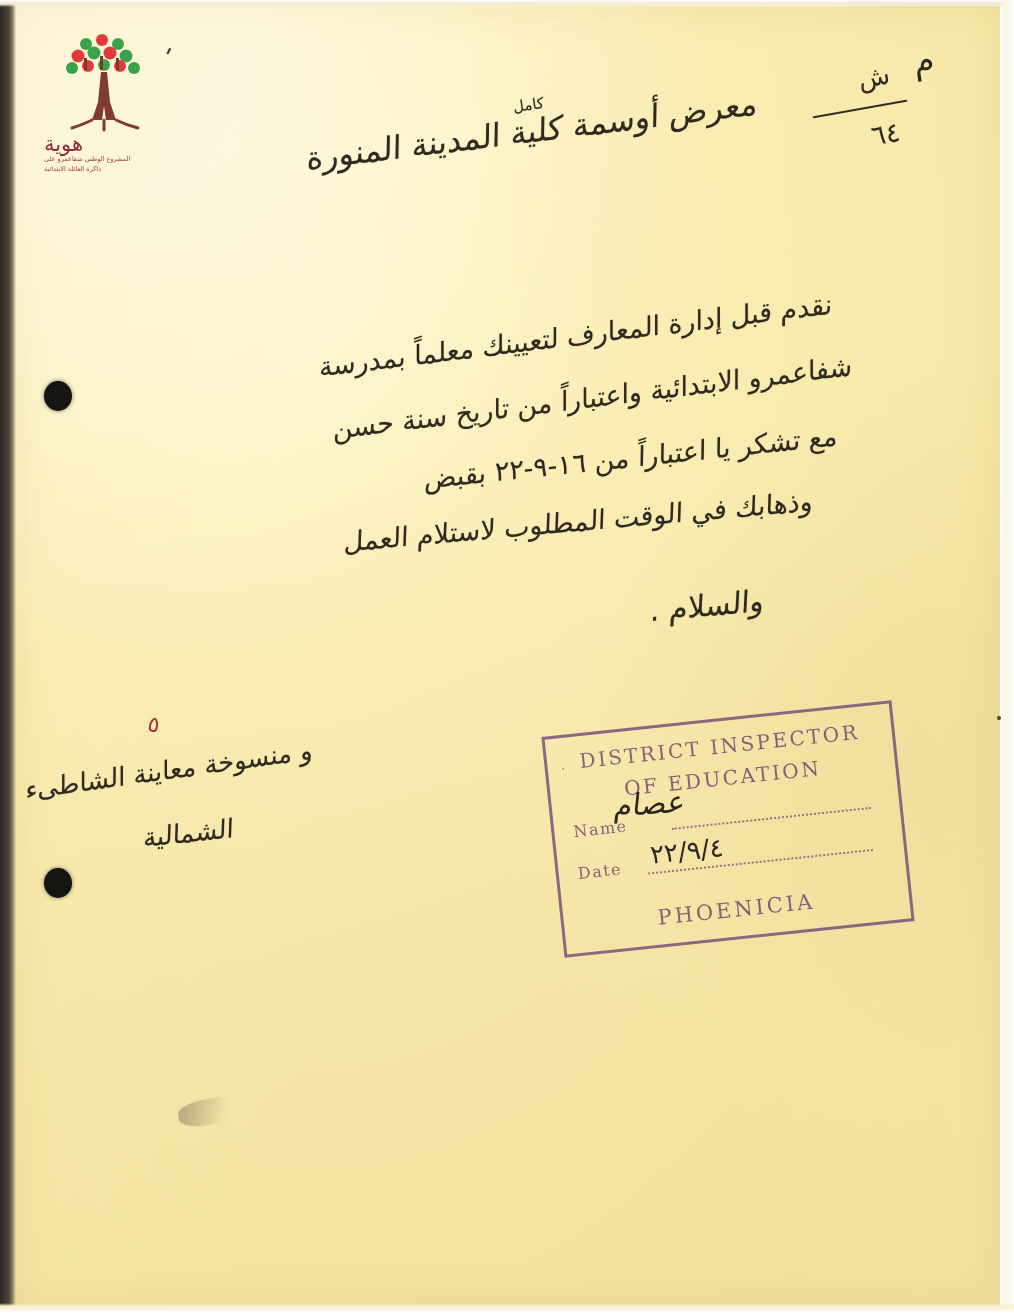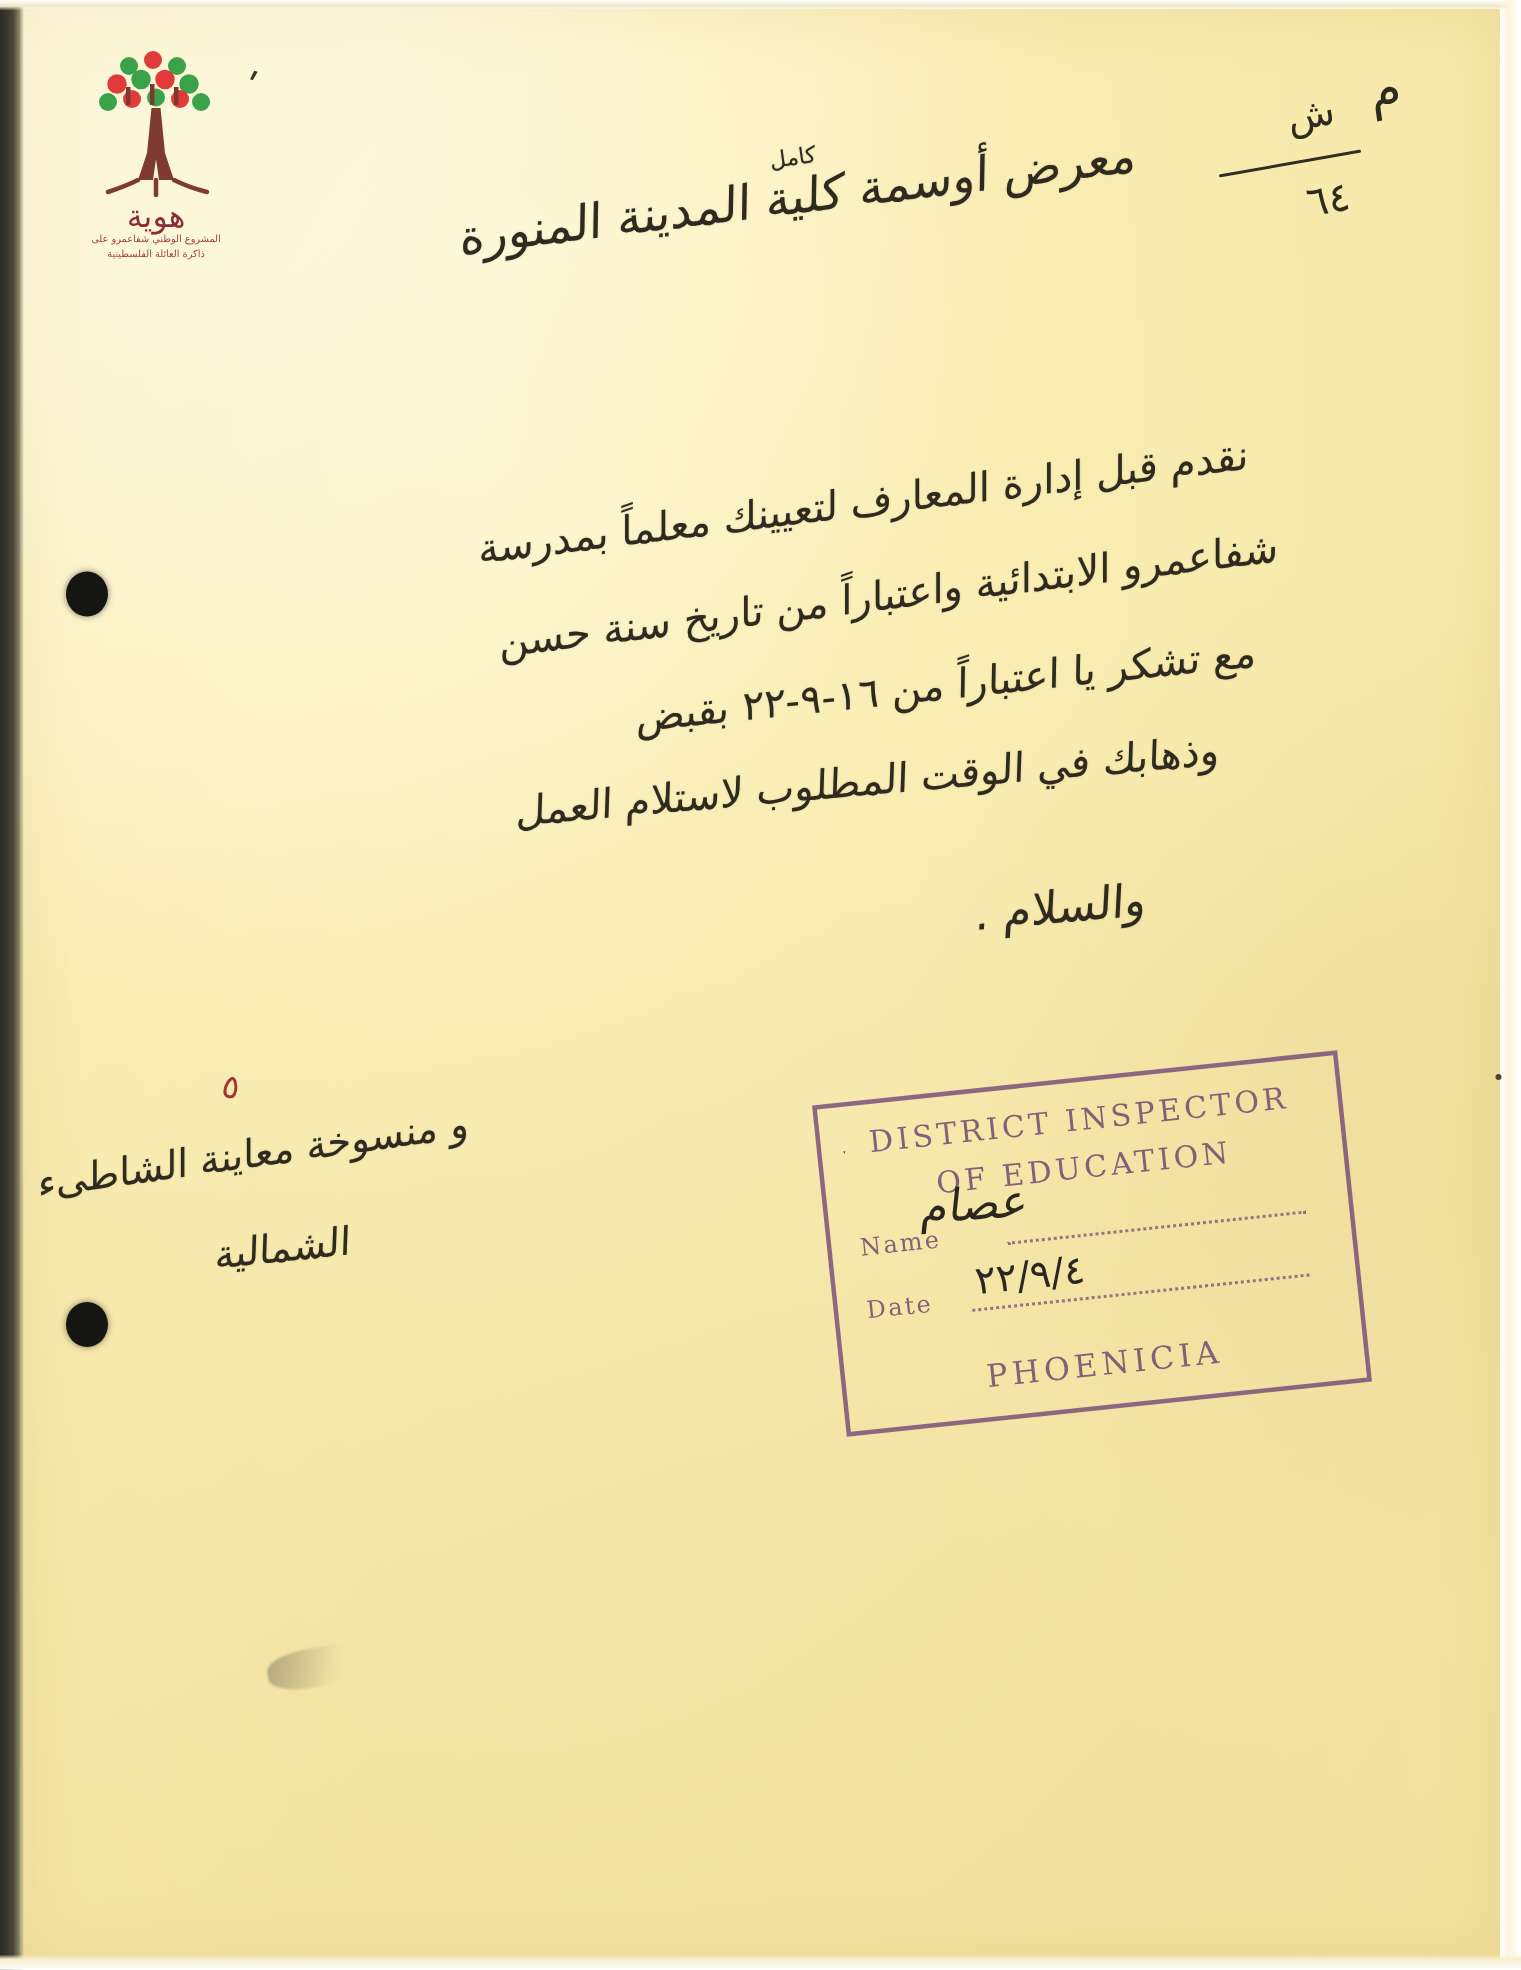--- a/index.html
+++ b/index.html
@@ -90,21 +90,21 @@
   #punch-top { left: 44px; top: 381px; }
   #punch-bottom { left: 44px; top: 868px; }
 
   
   #logo {
     position: absolute;
     left: 44px;
     top: 28px;
     width: 120px;
     height: 168px;
-    text-align: center;
+    text-align: left;
   }
   #logo svg { display: block; }
   #logo .word {
     margin-top: -2px;
     font-family: "DejaVu Sans", sans-serif;
     font-size: 21px;
     color: #8e2b3a;
     letter-spacing: 0px;
     line-height: 1;
   }
@@ -401,21 +401,21 @@
         <rect x="56" y="28" width="3" height="14" fill="#7a3b2e"></rect>
         <rect x="72" y="30" width="3" height="12" fill="#7a3b2e"></rect>
       </g>
 
       <path d="M57 44 L63 44 L66 74 L72 92 L62 92 L60 78 L58 92 L48 92 L54 74 Z" fill="#7f3b2f"></path>
 
       <path d="M48 92 C40 96 34 98 28 100 M72 92 C80 96 86 98 94 100 M60 92 L60 102" stroke="#7f3b2f" stroke-width="3" fill="none" stroke-linecap="round"></path>
     </svg>
     <div class="word">هوية</div>
     <div class="sub1">المشروع الوطني شفاعمرو على</div>
-    <div class="sub2">ذاكرة العائلة الفلسطينية</div>
+    <div class="sub2">ذاكرة العائلة الابتدائية</div>
   </div>
 
   <div id="ink-tick">ʹ</div>
 
   <div id="ref">
     <span class="r-mark">م</span>
     <span class="r-num">ش</span>
     <span class="r-rule"></span>
     <span class="r-den">٦٤</span>
   </div>

